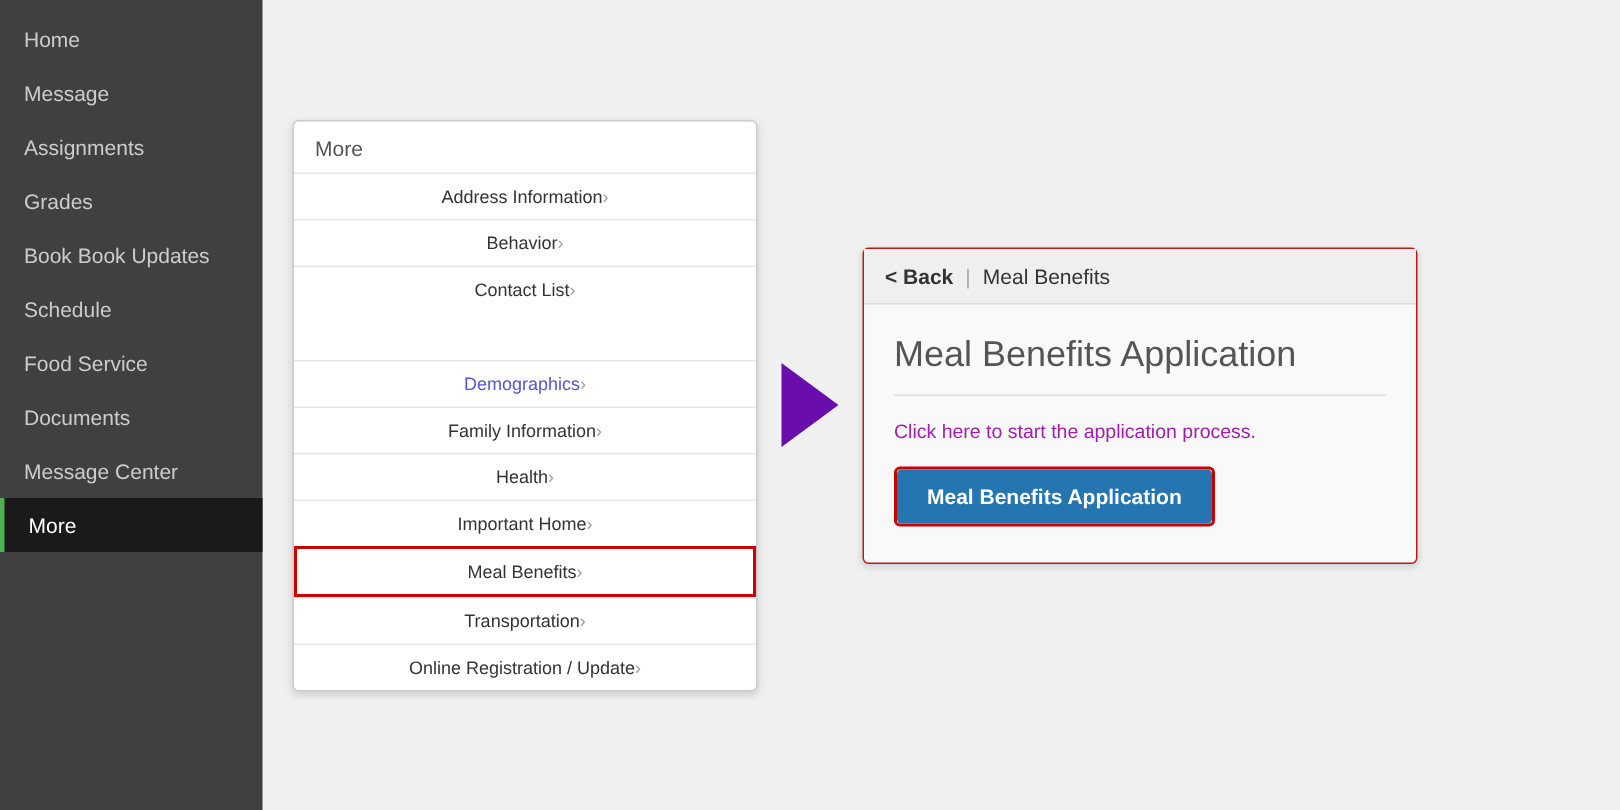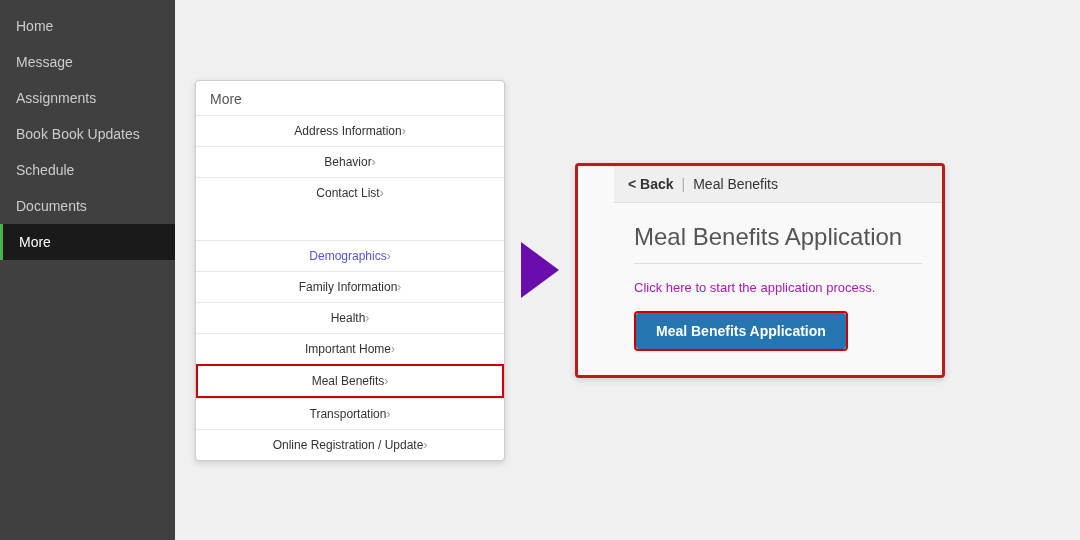--- a/index.html
+++ b/index.html
@@ -95,26 +95,25 @@
       border-top: 28px solid transparent;
       border-bottom: 28px solid transparent;
       border-left: 38px solid #6a0dad;
       margin: 0 10px;
       flex-shrink: 0;
     }
 
     
     .meal-benefits-panel {
       background: #f9f9f9;
-      border: 3px solid #b91c1c;
+      border: 1px solid #b91c1c;
       border-radius: 4px;
       width: 370px;
       flex-shrink: 0;
       box-shadow: 0 2px 6px rgba(0,0,0,0.15);
-      padding-left: 36px;
     }
     .meal-back-header {
       background: #efefef;
       border-bottom: 1px solid #ddd;
       padding: 10px 14px;
       font-size: 14px;
       color: #333;
       display: flex;
       align-items: center;
       gap: 4px;
@@ -169,23 +168,26 @@
     }
   </style>
 </head>
 <body>
 
 <div class="sidebar">
 
 <div class="sidebar-item">Home</div>
     <div class="sidebar-item">Message</div>
     <div class="sidebar-item">Assignments</div>
+    <div class="sidebar-item">Grades</div>
     <div class="sidebar-item">Book Book Updates</div>
     <div class="sidebar-item">Schedule</div>
+    <div class="sidebar-item">Food Service</div>
     <div class="sidebar-item">Documents</div>
+    <div class="sidebar-item">Message Center</div>
     <div class="sidebar-item highlighted">More</div>
   </div>
 
 <div class="main-content">
 
   <div class="more-panel">
     <div class="more-panel-title">More</div>
 
   <div class="more-panel-item">
         <span>Address Information</span>

